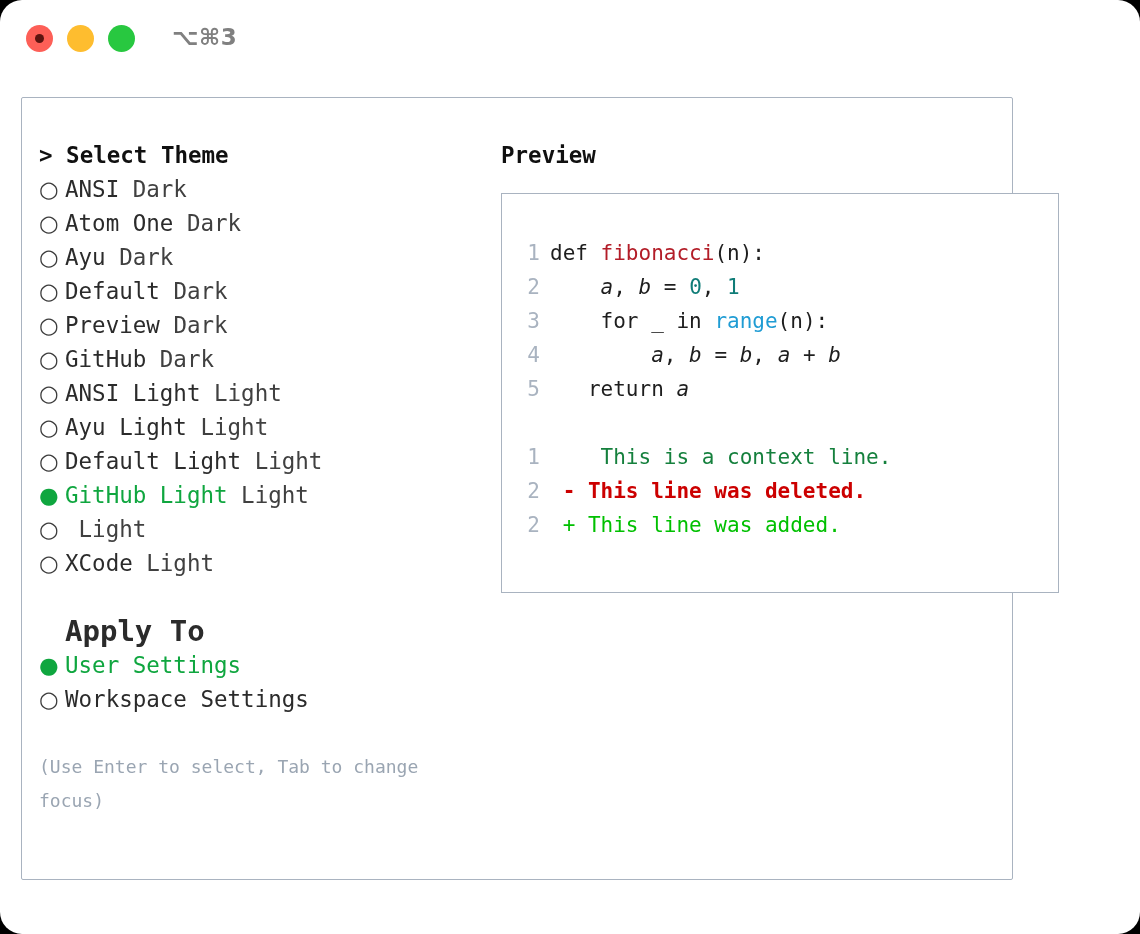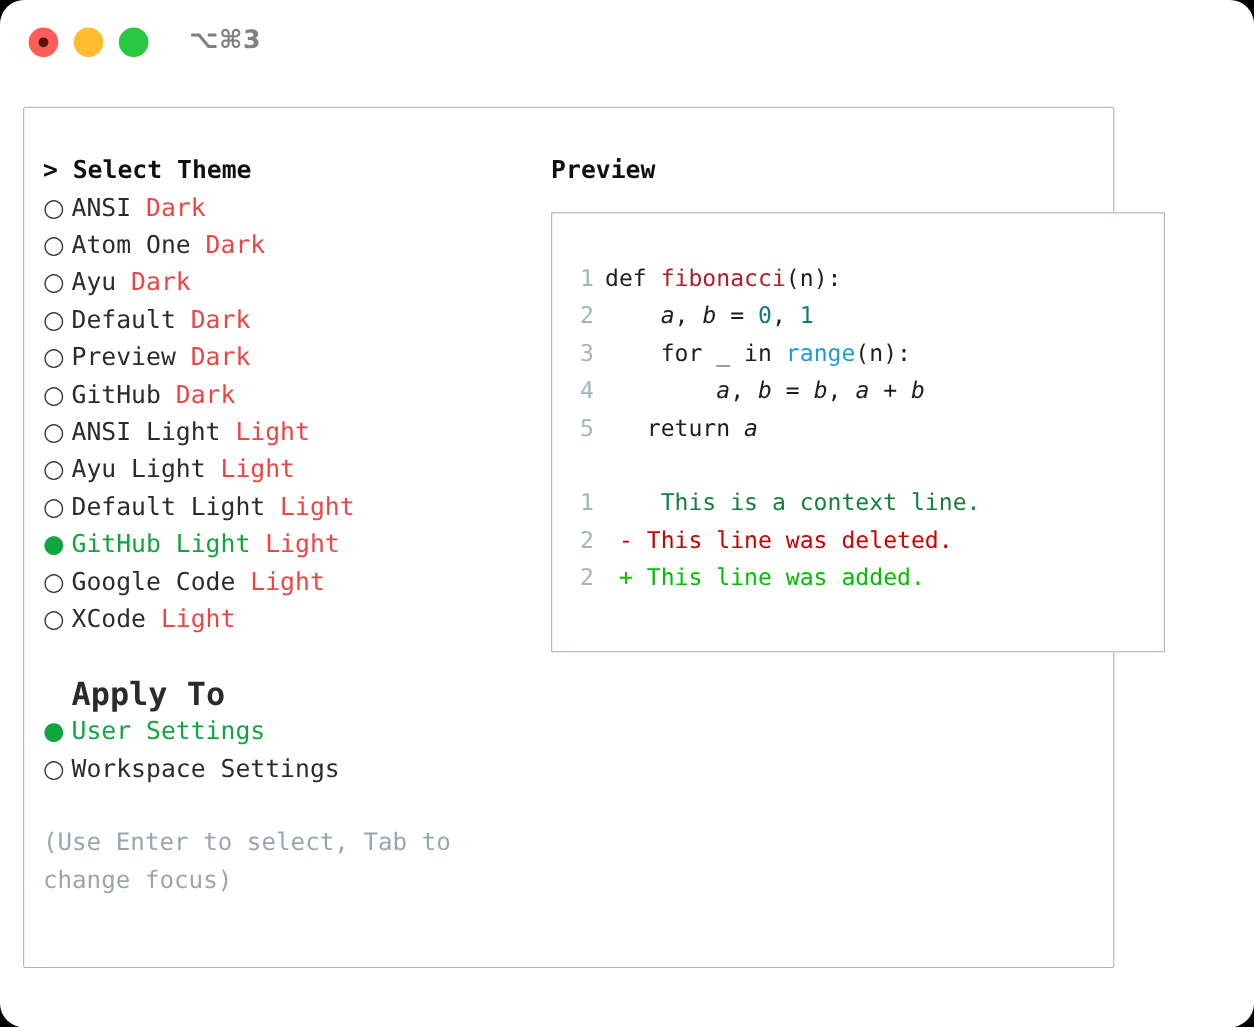--- a/index.html
+++ b/index.html
@@ -102,32 +102,32 @@
     flex: 0 0 26px;
     font-size: 22.5px;
     color: #3b3b3b;
     font-family: "DejaVu Sans", sans-serif;
   }
   .marker.sel {
     color: #0fa63f;
   }
   .opt-name { color: #2b2b2b; }
   .opt-row.selected .opt-name { color: #0fa63f; }
-  .opt-tag { color: #ef4444; }
+  .opt-tag { color: #404040; }
   .plain-label {
     padding-left: 26px;
     font-size: 29px;
     line-height: 34px;
     color: #2b2b2b;
     white-space: pre;
     font-weight: bold;
   }
   .spacer-row { height: 34px; }
   .hint {
-    font-size: 22px;
+    font-size: 18px;
     line-height: 34px;
     color: #9aa5b2;
     width: 420px;
   }
   
   .right-col {
     position: absolute;
     left: 479px;
     top: 40px;
     width: 490px;
@@ -152,21 +152,21 @@
     width: 24px;
     text-align: right;
     color: #a9b3c0;
     margin-right: 10px;
   }
   .tok-fn { color: #b31d28; }
   .tok-num { color: #0f7c77; }
   .tok-builtin { color: #1f9cd4; }
   .tok-var { font-style: italic; color: #1e1e1e; }
   .diff-ctx { color: #15803d; }
-  .diff-del { color: #cc0000; }
+  .diff-del { color: #cc0000; font-weight: bold; }
   .diff-add { color: #00c000; margin-top: 19px; }
   .blank-line { height: 34px; }
 </style>
 </head>
 <body>
 
 <div class="window">
 
   <div class="titlebar">
     <div class="lights">
@@ -189,21 +189,21 @@
           <div class="opt-row"><span class="marker">○</span><span class="opt-name">ANSI</span><span> </span><span class="opt-tag">Dark</span></div>
           <div class="opt-row"><span class="marker">○</span><span class="opt-name">Atom One</span><span> </span><span class="opt-tag">Dark</span></div>
           <div class="opt-row"><span class="marker">○</span><span class="opt-name">Ayu</span><span> </span><span class="opt-tag">Dark</span></div>
           <div class="opt-row"><span class="marker">○</span><span class="opt-name">Default</span><span> </span><span class="opt-tag">Dark</span></div>
           <div class="opt-row"><span class="marker">○</span><span class="opt-name">Preview</span><span> </span><span class="opt-tag">Dark</span></div>
           <div class="opt-row"><span class="marker">○</span><span class="opt-name">GitHub</span><span> </span><span class="opt-tag">Dark</span></div>
           <div class="opt-row"><span class="marker">○</span><span class="opt-name">ANSI Light</span><span> </span><span class="opt-tag">Light</span></div>
           <div class="opt-row"><span class="marker">○</span><span class="opt-name">Ayu Light</span><span> </span><span class="opt-tag">Light</span></div>
           <div class="opt-row"><span class="marker">○</span><span class="opt-name">Default Light</span><span> </span><span class="opt-tag">Light</span></div>
           <div class="opt-row selected"><span class="marker sel">●</span><span class="opt-name">GitHub Light</span><span> </span><span class="opt-tag">Light</span></div>
-          <div class="opt-row"><span class="marker">○</span><span class="opt-name">Google Code</span><span> </span><span class="opt-tag">Light</span></div>
+          <div class="opt-row"><span class="marker">○</span><span> </span><span class="opt-tag">Light</span></div>
           <div class="opt-row"><span class="marker">○</span><span class="opt-name">XCode</span><span> </span><span class="opt-tag">Light</span></div>
         </div>
 
       <div class="spacer-row"></div>
 
       <div class="plain-label">Apply To</div>
 
       <div id="apply-to-list">
           <div class="opt-row selected"><span class="marker sel">●</span><span class="opt-name">User Settings</span></div>
           <div class="opt-row"><span class="marker">○</span><span class="opt-name">Workspace Settings</span></div>

